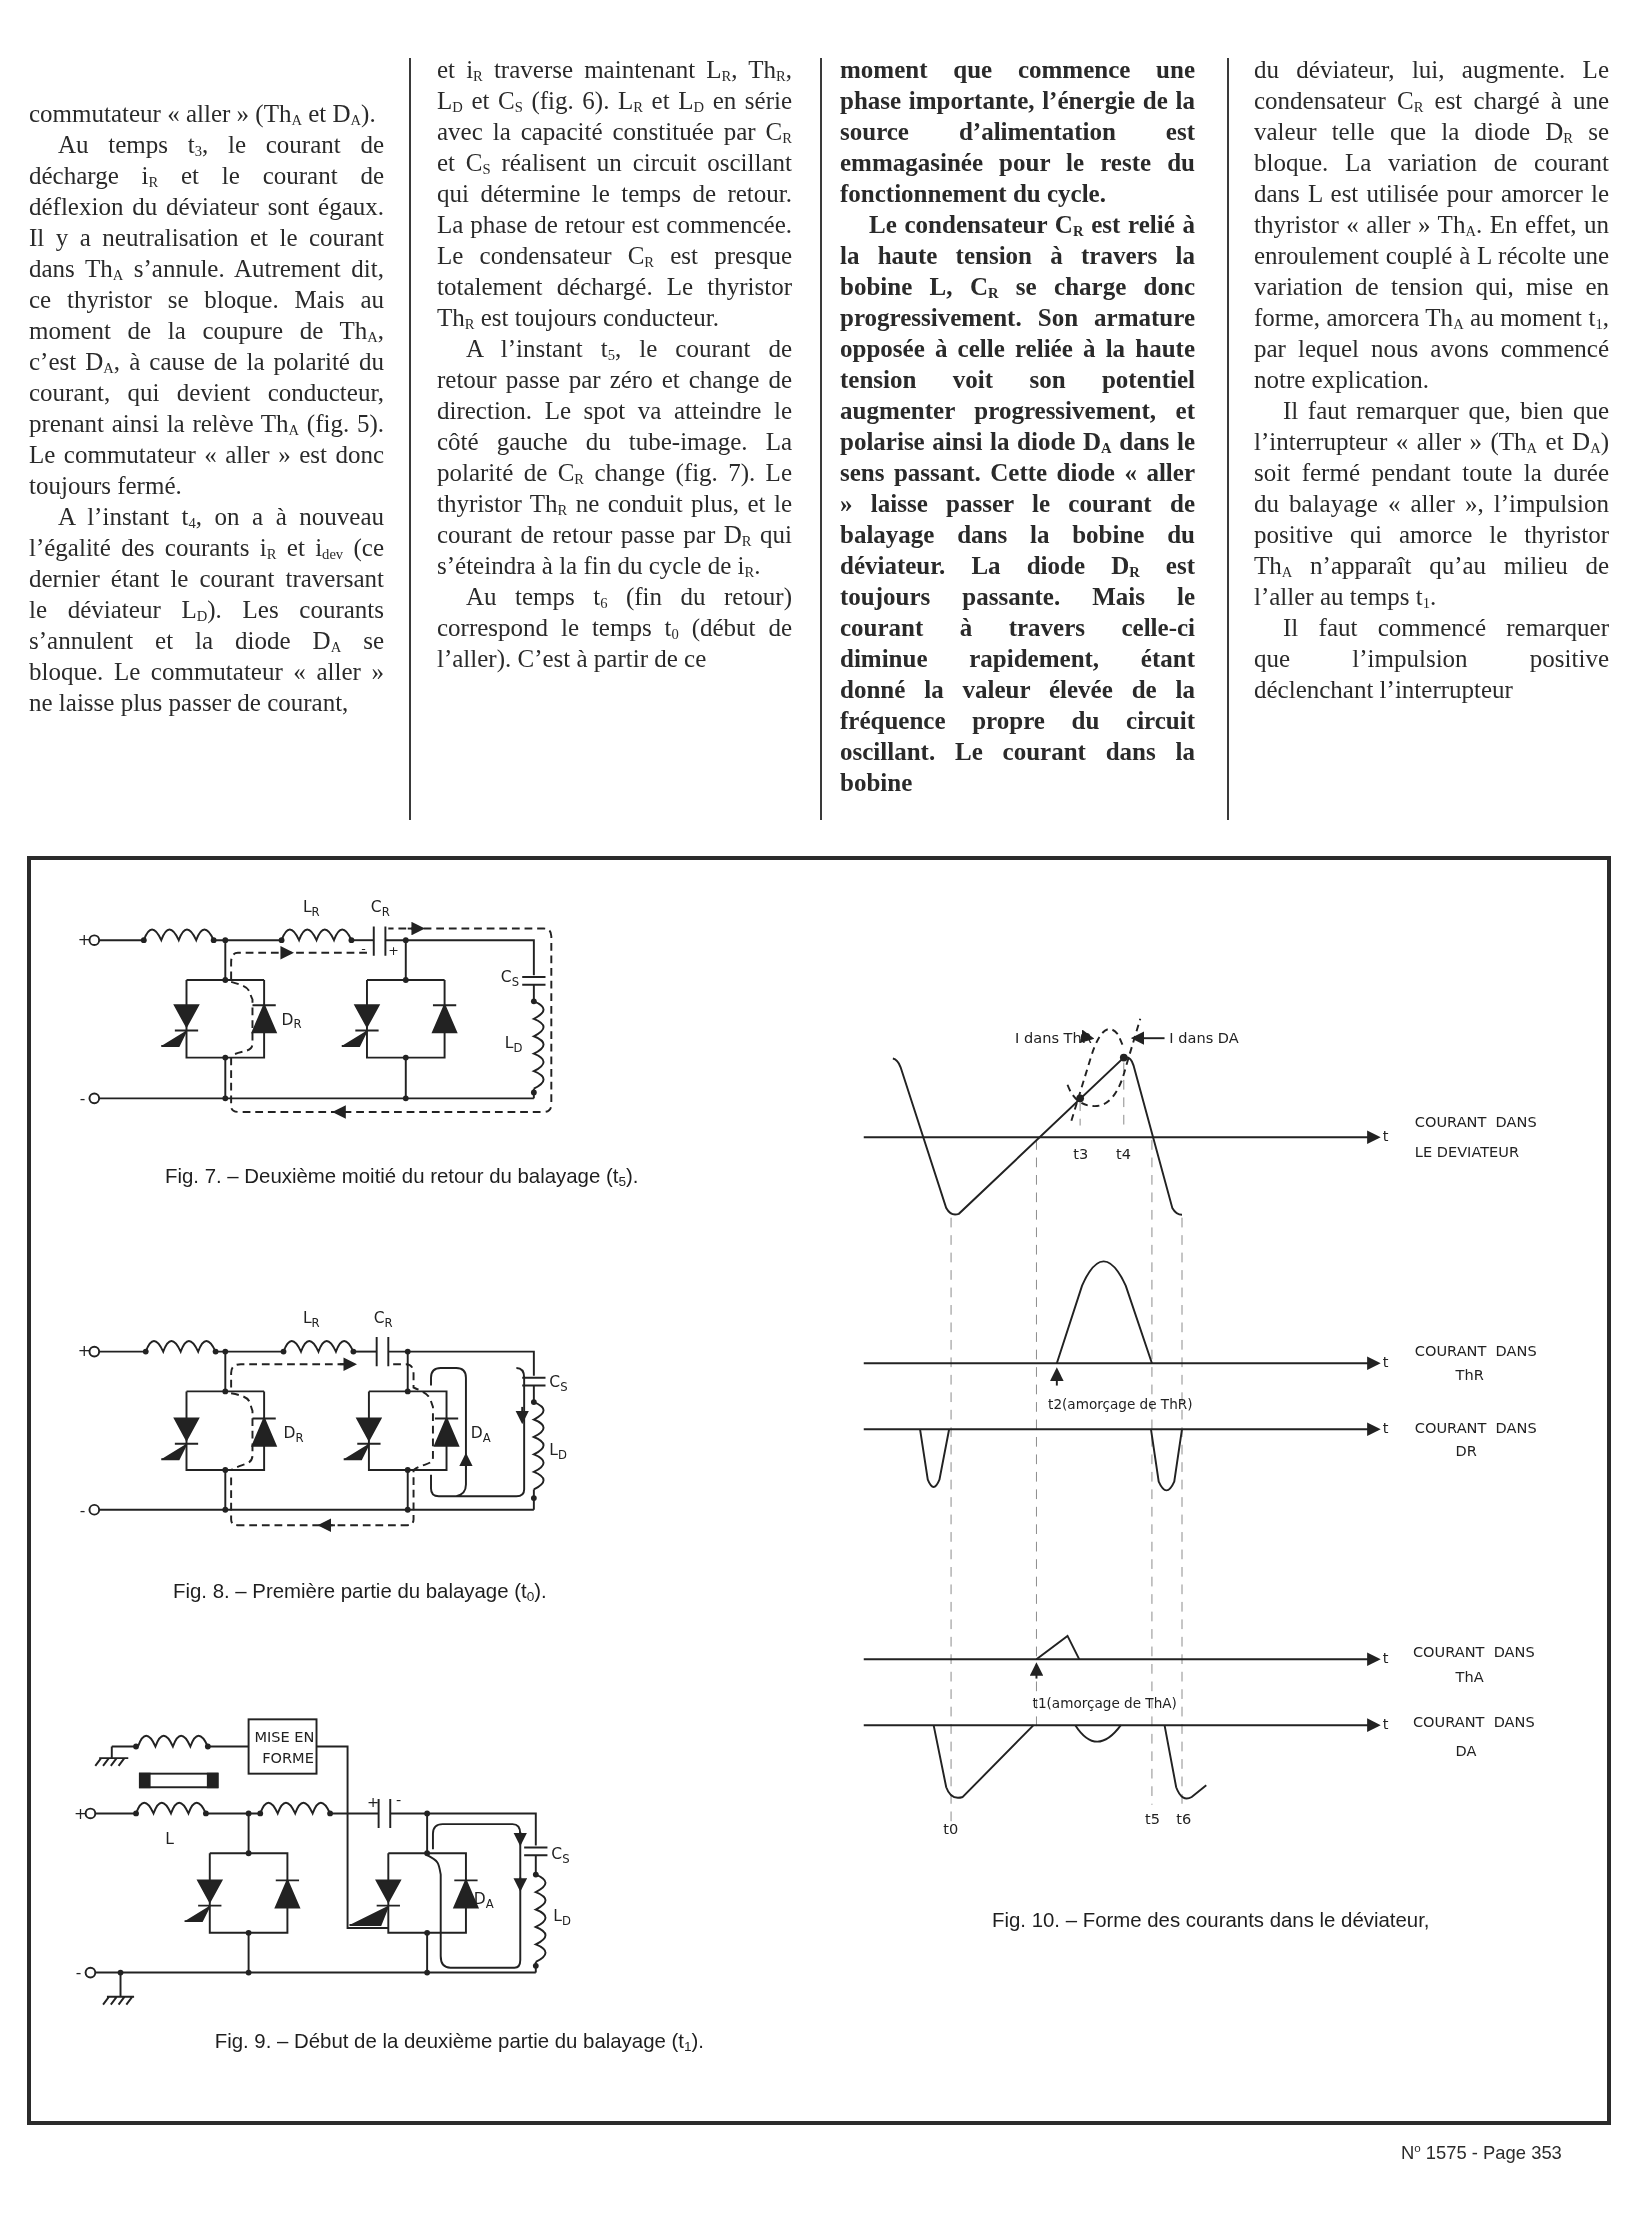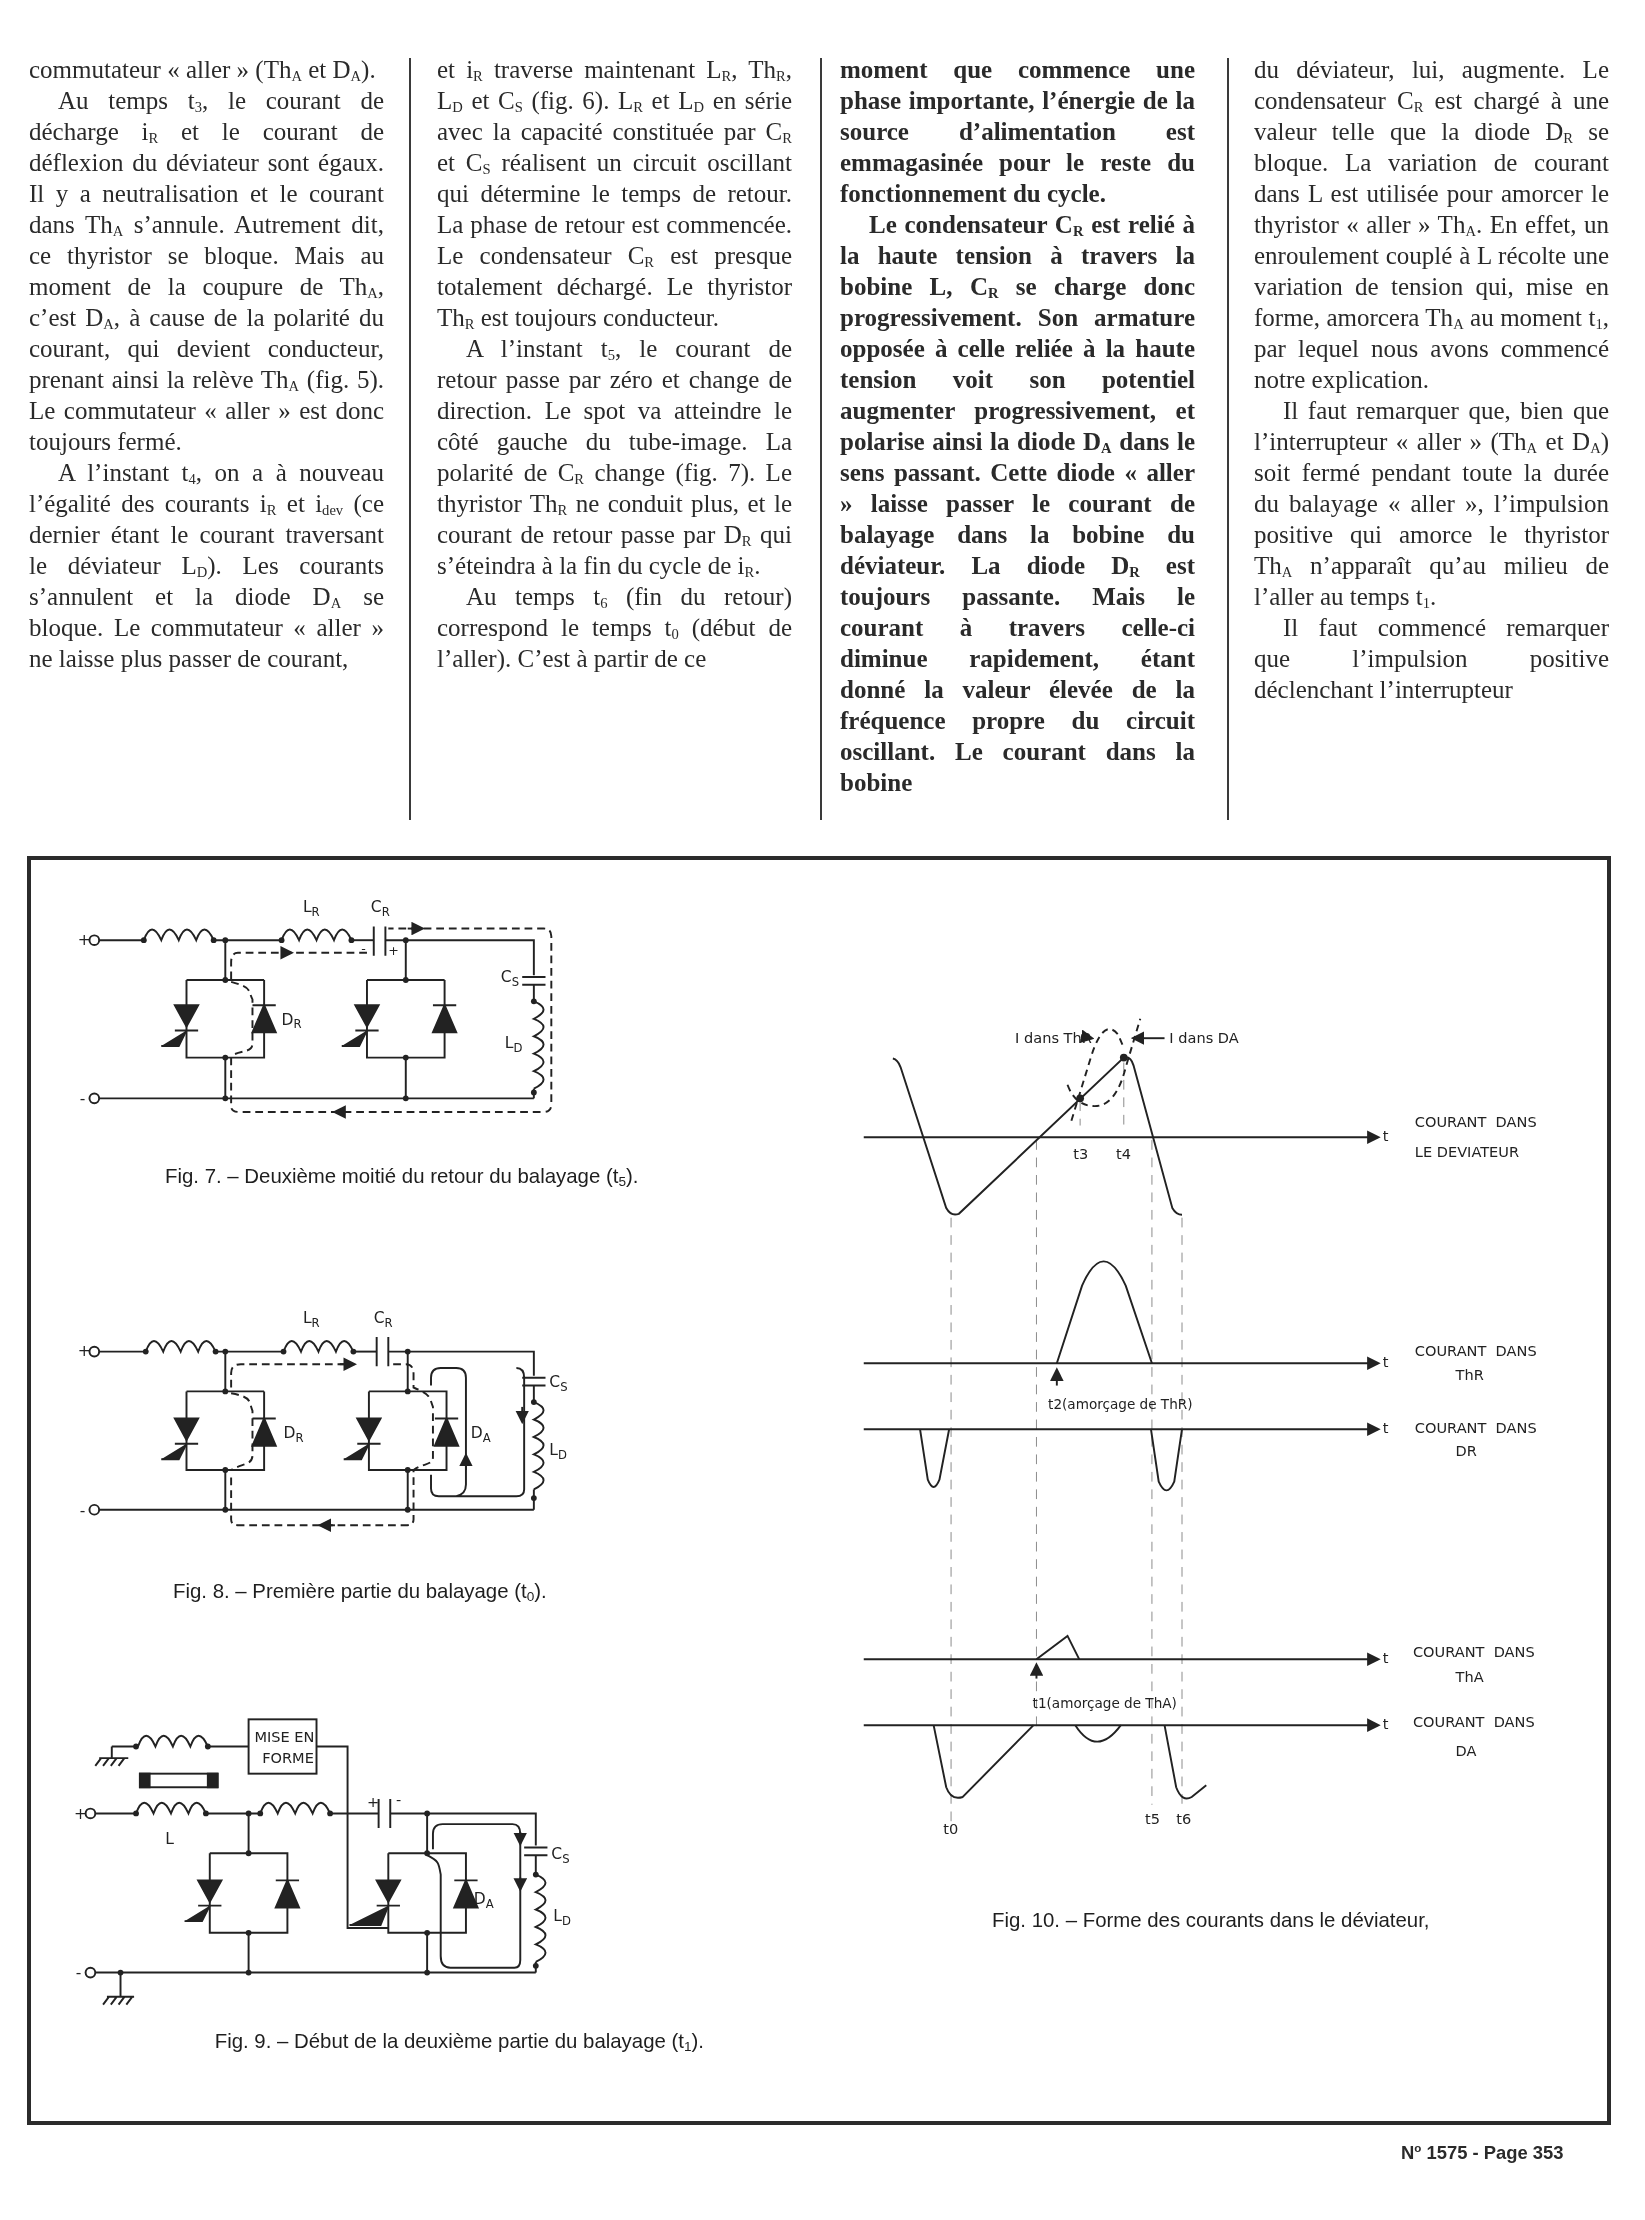--- a/index.html
+++ b/index.html
@@ -6,27 +6,27 @@
   body { width:1646px; height:2220px; position:relative; overflow:hidden; color:#2a2a2a; }
   .col { position:absolute; top:54px; width:355px; font-family:"Liberation Serif", serif; font-size:25px; line-height:31px; text-align:justify; hyphens:none; }
   .col p { margin:0; text-indent:29px; }
   .col p.cont { text-indent:0; }
   .col sub { font-size:14.6px; vertical-align:-2.9px; line-height:0; }
   .rule { position:absolute; top:58px; height:762px; width:1.9px; background:#3a3a3a; }
   #frame { position:absolute; left:27px; top:856px; width:1576px; height:1261px; border:4.9px solid #2b2b2b; box-sizing:content-box; }
   svg text { font-family:"DejaVu Sans", sans-serif; fill:#222; }
   .cap { position:absolute; font-family:"Liberation Sans", sans-serif; font-size:20.4px; line-height:27px; color:#1e1e1e; }
   .cap sub { font-size:13.6px; vertical-align:-2.9px; line-height:0; }
-  #footer { position:absolute; left:1401px; top:2141px; font-family:"Liberation Sans", sans-serif; font-weight:bold; font-size:18.4px; color:#2a2a2a; }
+  #footer { position:absolute; left:1401px; top:2141px; font-family:"Liberation Sans", sans-serif; font-weight:normal; font-size:18.4px; color:#2a2a2a; }
   #footer sup { font-size:11.6px; }
 </style>
 </head>
 <body>
 
-<div class="col" id="col0" style="left:29px;">
+<div class="col" id="col0" style="left:29px;margin-top:44px;">
     <p class="cont">commutateur « aller » (Th<sub>A</sub> et D<sub>A</sub>).</p>
     <p>Au temps t<sub>3</sub>, le courant de décharge i<sub>R</sub> et le courant de déflexion du déviateur sont égaux. Il y a neutralisation et le courant dans Th<sub>A</sub> s’annule. Autrement dit, ce thyristor se bloque. Mais au moment de la coupure de Th<sub>A</sub>, c’est D<sub>A</sub>, à cause de la polarité du courant, qui devient conducteur, prenant ainsi la relève Th<sub>A</sub> (fig. 5). Le commutateur « aller » est donc toujours fermé.</p>
     <p>A l’instant t<sub>4</sub>, on a à nouveau l’égalité des courants i<sub>R</sub> et i<sub>dev</sub> (ce dernier étant le courant traversant le déviateur L<sub>D</sub>). Les courants s’annulent et la diode D<sub>A</sub> se bloque. Le commutateur « aller » ne laisse plus passer de courant,</p>
   </div>
 <div class="rule" style="left:409px;"></div>
 <div class="col" id="col1" style="left:437px;">
     <p class="cont">et i<sub>R</sub> traverse maintenant L<sub>R</sub>, Th<sub>R</sub>, L<sub>D</sub> et C<sub>S</sub> (fig. 6). L<sub>R</sub> et L<sub>D</sub> en série avec la capacité constituée par C<sub>R</sub> et C<sub>S</sub> réalisent un circuit oscillant qui détermine le temps de retour. La phase de retour est commencée. Le condensateur C<sub>R</sub> est presque totalement déchargé. Le thyristor Th<sub>R</sub> est toujours conducteur.</p>
     <p>A l’instant t<sub>5</sub>, le courant de retour passe par zéro et change de direction. Le spot va atteindre le côté gauche du tube-image. La polarité de C<sub>R</sub> change (fig. 7). Le thyristor Th<sub>R</sub> ne conduit plus, et le courant de retour passe par D<sub>R</sub> qui s’éteindra à la fin du cycle de i<sub>R</sub>.</p>
     <p>Au temps t<sub>6</sub> (fin du retour) correspond le temps t<sub>0</sub> (début de l’aller). C’est à partir de ce</p>
   </div>

